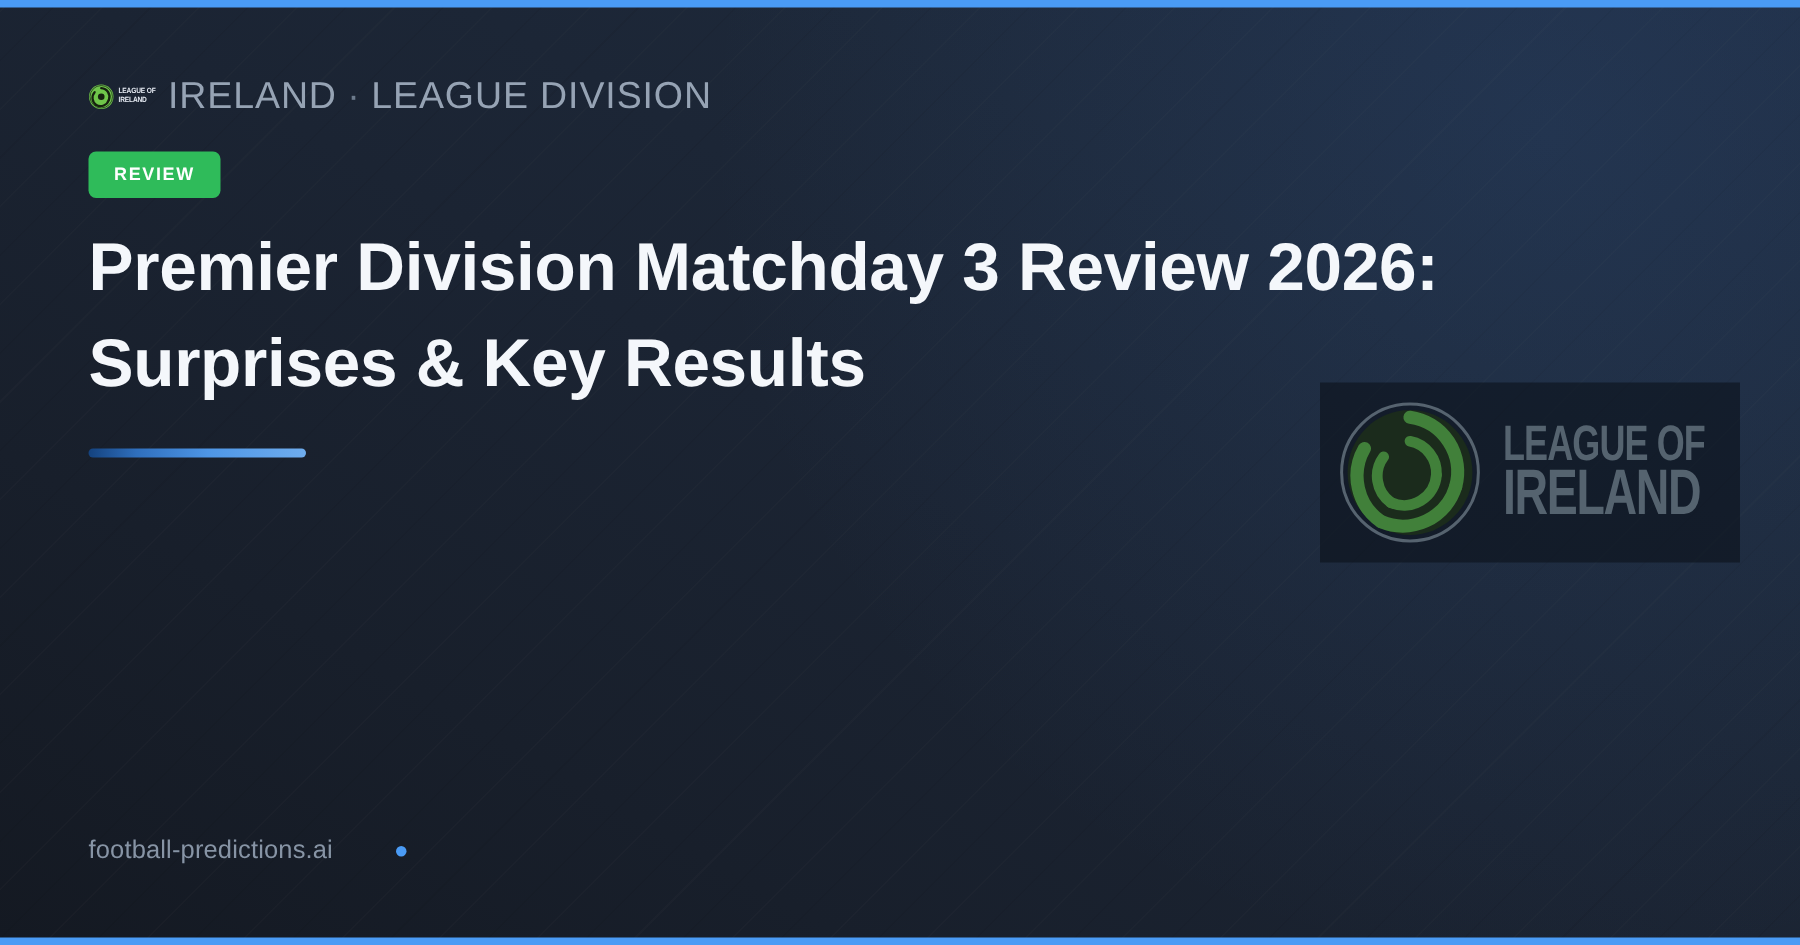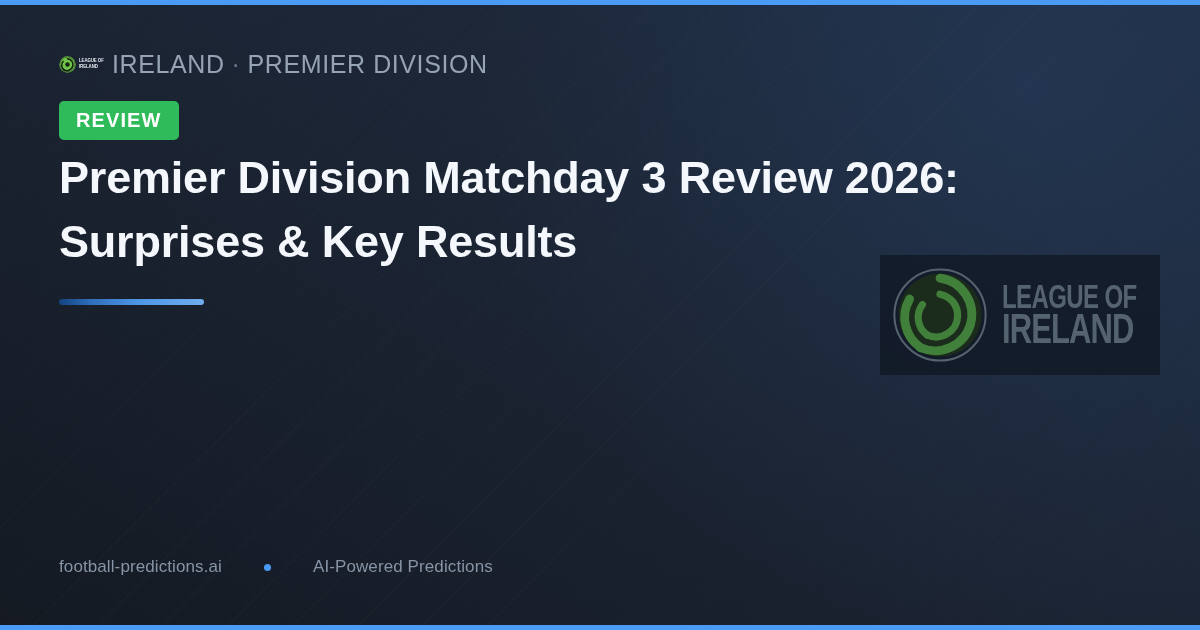--- a/index.html
+++ b/index.html
@@ -92,21 +92,21 @@
     white-space:nowrap;
     font-weight:400;
   }
   .bc-sep { color:#6c7a8c; padding:0 7px; }
 
   
   #review-badge {
     position:absolute; left:59px; top:101px;
     background:#2fbb5a;
     color:#ffffff;
-    font-size:20px;
+    font-size:12px;
     font-weight:bold;
     letter-spacing:1.1px;
     padding:9px 17px 10px 17px;
     border-radius:5px;
     line-height:1;
   }
 
   
   #title {
     position:absolute; left:59px; top:146px;
@@ -193,21 +193,21 @@
             <path d="M30 82 A34 34 0 0 1 24 32"></path>
           </g>
           <circle cx="50" cy="50" r="13" fill="#16210f"></circle>
         </svg>
         <div class="mini-word">
           <span>LEAGUE OF</span>
           <span>IRELAND</span>
         </div>
       </div>
 
-      <div id="breadcrumb-text"><span>IRELAND</span><span class="bc-sep">·</span><span>PREMIER DIVISION</span></div>
+      <div id="breadcrumb-text"><span>IRELAND</span><span class="bc-sep">·</span><span>LEAGUE DIVISION</span></div>
     </div>
 
     <div id="review-badge">REVIEW</div>
 
     <h1 id="title">Premier Division Matchday 3 Review 2026: Surprises &amp; Key Results</h1>
 
     <div id="accent-bar"></div>
 
     <div id="league-logo-block">
       <svg id="logo-emblem" viewBox="0 0 120 120">
@@ -226,17 +226,16 @@
       </svg>
       <div id="logo-wordmark">
         <span id="wm-line1">LEAGUE OF</span>
         <span id="wm-line2">IRELAND</span>
       </div>
     </div>
 
     <div id="footer">
       <span>football-predictions.ai</span>
       <span id="footer-dot"></span>
-      <span>AI-Powered Predictions</span>
     </div>
 
   </div>
 </div>
 
 </body></html>

